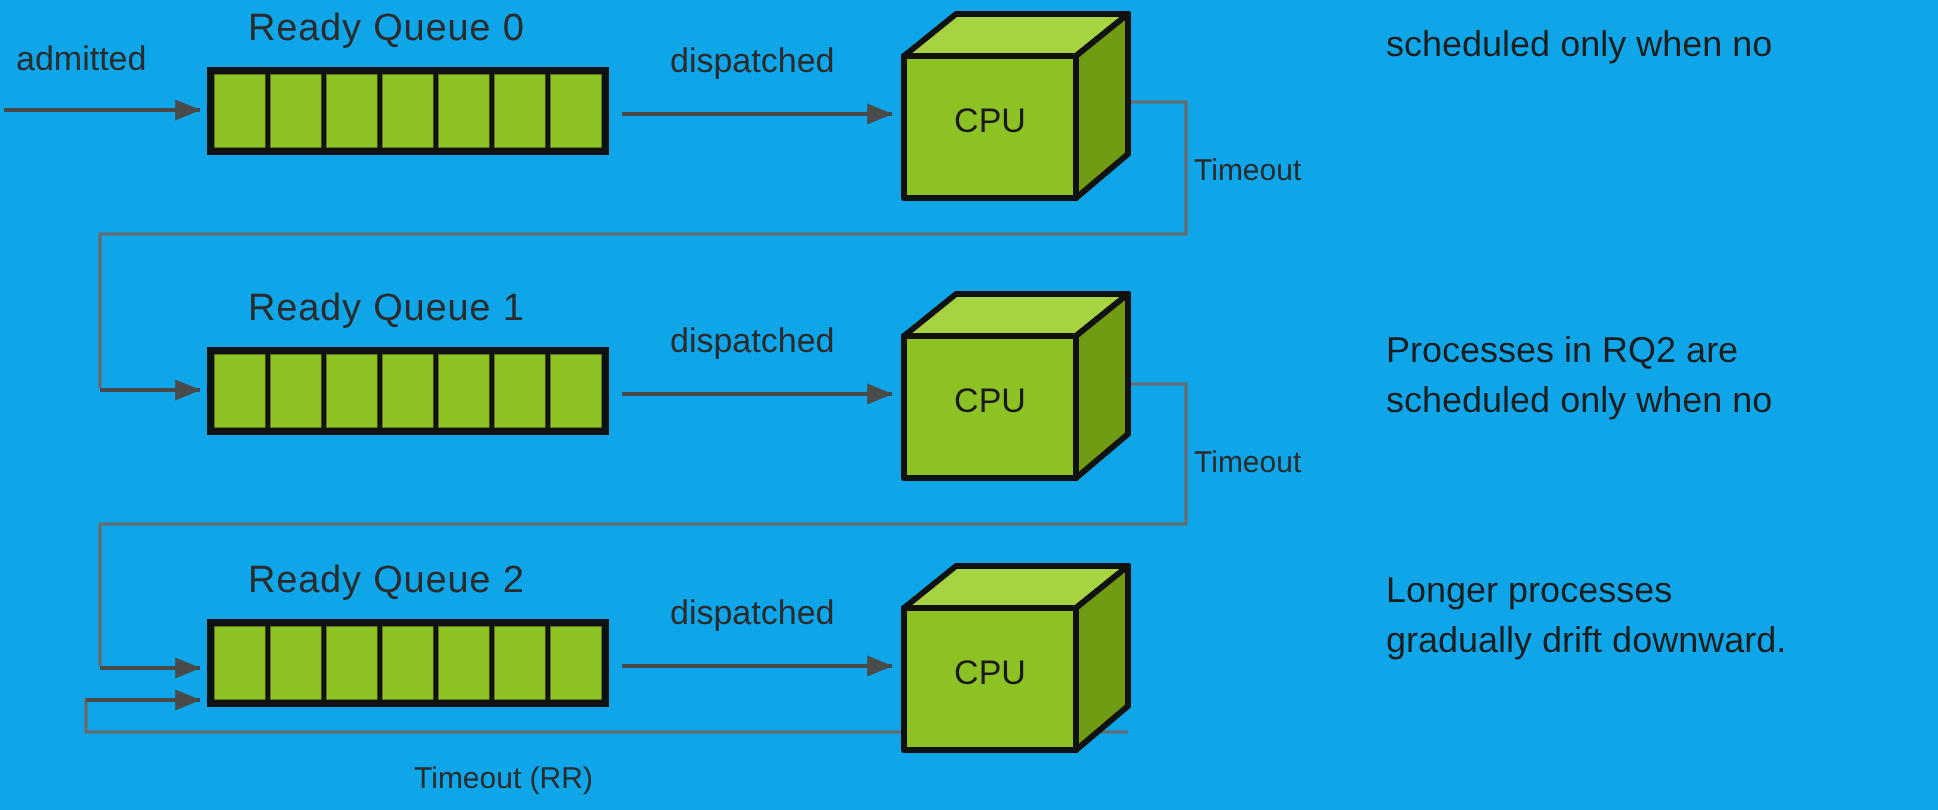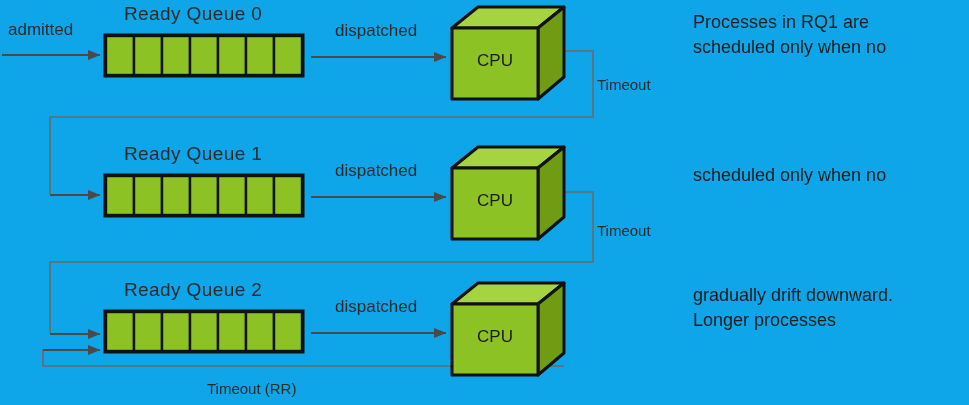--- a/index.html
+++ b/index.html
@@ -172,26 +172,26 @@
         <polygon class="cube-side" points="538,304 564,283 564,353 538,375"></polygon>
         <polygon class="cube-front" points="452,304 538,304 538,375 452,375"></polygon>
         <text class="cpulabel" x="495" y="342">CPU</text>
       </g>
 
       <text class="timeoutlabel" x="207" y="394">Timeout (RR)</text>
     </g>
   </svg>
 
   <div class="note-block" style="left:693px; top:10px;">
-    <div class="note-line">Processes in RQ1 are</div>
     <div class="note-line">scheduled only when no</div>
   </div>
 
   <div class="note-block" style="left:693px; top:163px;">
+    <div class="note-line">Processes in RQ2 are</div>
     <div class="note-line">scheduled only when no</div>
   </div>
 
   <div class="note-block" style="left:693px; top:283px;">
+    <div class="note-line">Longer processes</div>
     <div class="note-line">gradually drift downward.</div>
-    <div class="note-line">Longer processes</div>
   </div>
 
 </div>
 
 </body></html>

